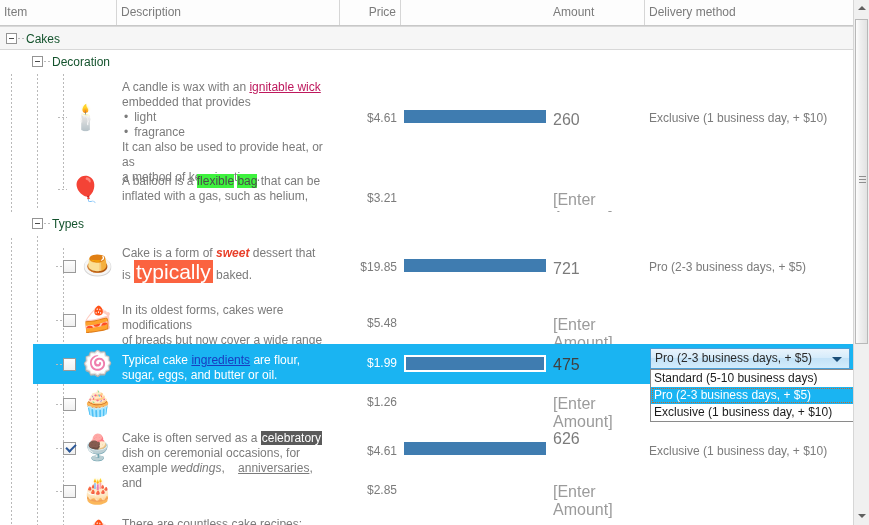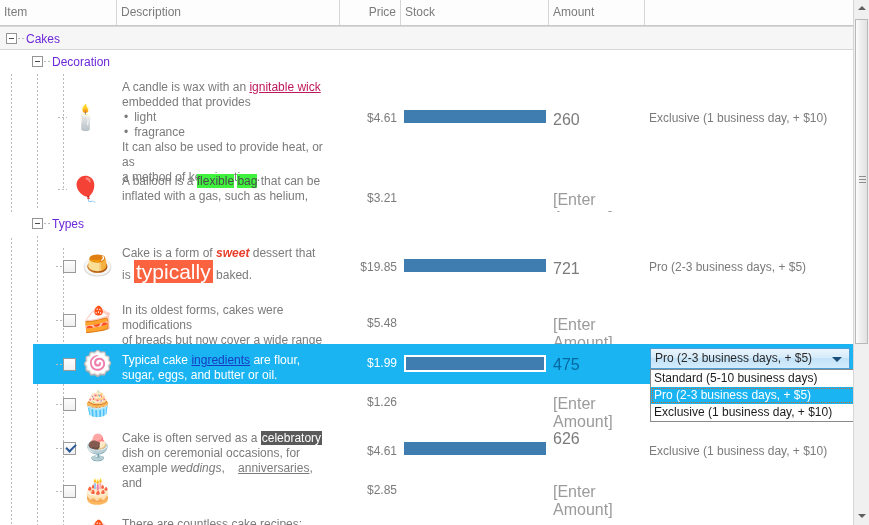--- a/index.html
+++ b/index.html
@@ -90,21 +90,21 @@
     background: #fff;
     box-sizing: border-box;
   }
   .expander::before {
     content: "";
     position: absolute; left: 2px; top: 4px;
     width: 5px; height: 1px; background: #4c4c4c;
   }
   .group-label {
     position: absolute;
-    font-size: 12px; color: #6d28d9;
+    font-size: 12px; color: #14532d;
     white-space: nowrap;
   }
 
   .chk {
     position: absolute;
     width: 13px; height: 13px;
     border: 1px solid #9a9a9a;
     background: linear-gradient(to bottom, #fdfdfd, #f0f0f0);
     box-sizing: border-box;
   }
@@ -167,21 +167,21 @@
   }
   .selected .bar {
     border: 2px solid #ffffff;
     box-sizing: border-box;
     background: #3f7cb0;
   }
 
   
   .amount-cell { left: 549px; width: 96px; padding-left: 4px; font-size: 16px; }
   .amount-cell.ph { color: #9b9b9b; }
-  .selected .amount-cell { color: #0369a1; }
+  .selected .amount-cell { color: #404040; }
 
   
   .deliv-cell { left: 645px; width: 208px; padding-left: 4px; font-size: 12px; }
 
   
   .combo {
     position: absolute; left: 650px;
     width: 200px; height: 21px;
     background: linear-gradient(to bottom, #eaf4fc 0%, #d6ecfb 45%, #c3e2f7 50%, #d2ecfc 100%);
     border: 1px solid #4a9fd8;
@@ -259,22 +259,22 @@
 </style>
 </head>
 <body>
 
 <div id="grid">
 
   <div class="header-row">
     <div class="hcell" style="left:0;width:117px;">Item</div>
     <div class="hcell" style="left:117px;width:223px;">Description</div>
     <div class="hcell right" style="left:340px;width:61px;">Price</div>
-    <div class="hcell" style="left:401px;width:148px;">Stock</div>
     <div class="hcell" style="left:549px;width:96px;">Amount</div>
+    <div class="hcell last" style="left:645px;width:208px;">Delivery method</div>
   </div>
 
   <div class="body-area">
 
     <div class="vline" style="left:11px;top:24px;height:475px;"></div>
     <div class="vline" style="left:37px;top:24px;height:160px;"></div>
     <div class="vline" style="left:37px;top:198px;height:301px;"></div>
     <div class="vline" style="left:63px;top:48px;height:114px;"></div>
     <div class="vline" style="left:63px;top:222px;height:277px;"></div>
 

